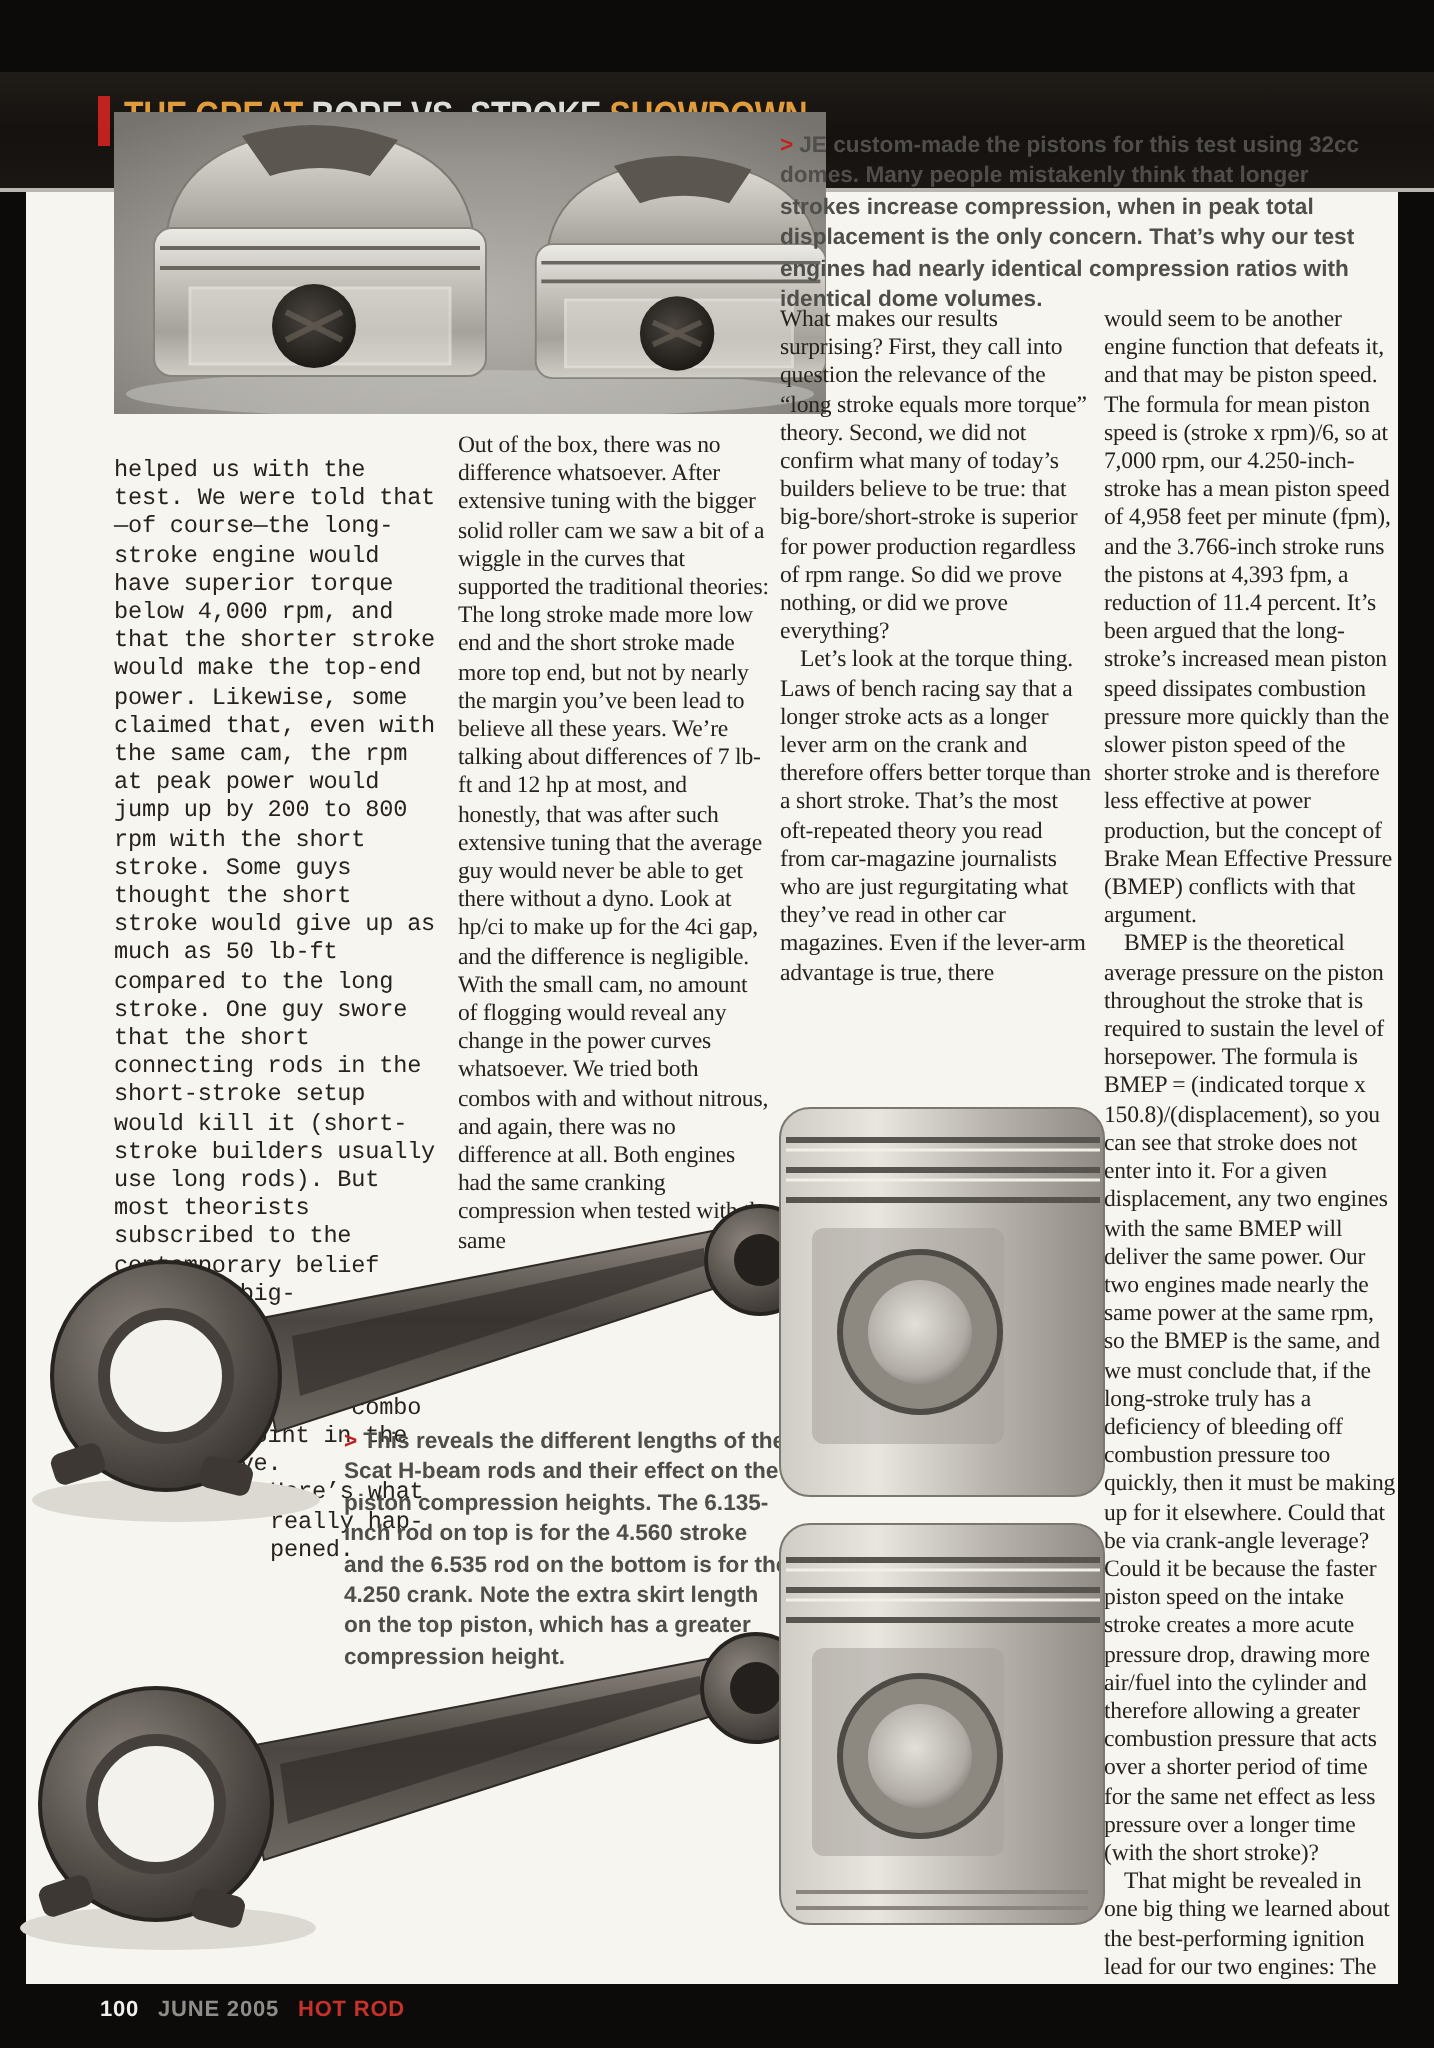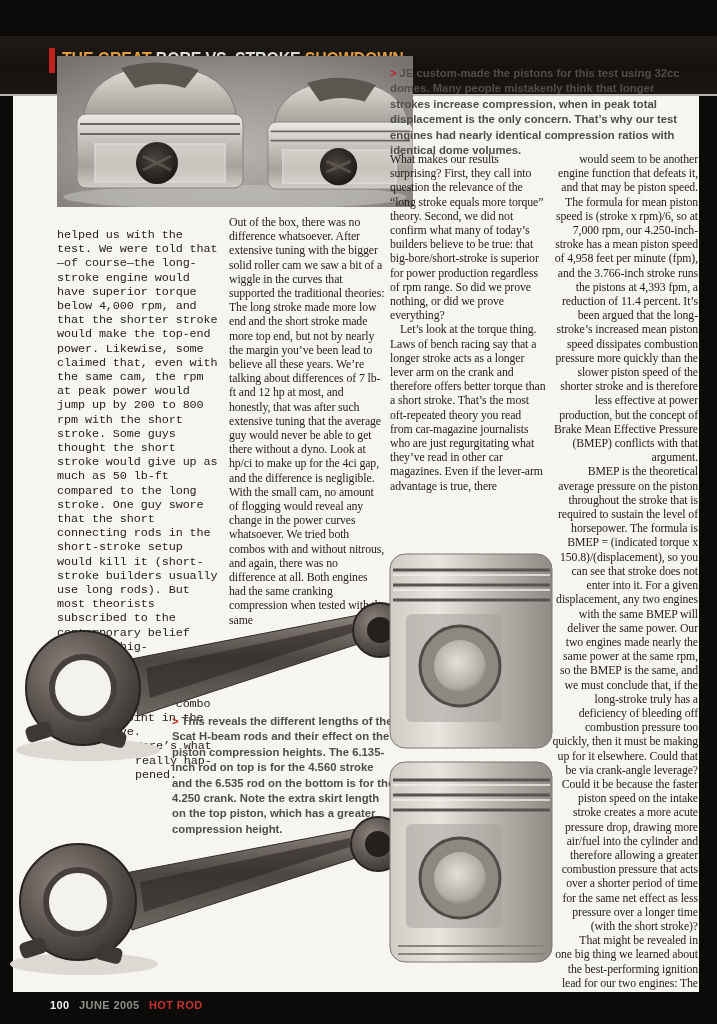--- a/index.html
+++ b/index.html
@@ -55,21 +55,21 @@
   .col {
     position:absolute;
     font-family:"Liberation Serif", serif;
     font-size:11.8px; line-height:14.2px; letter-spacing:-0.1px;
     color:#27221c; text-align:left;
   }
   .col p + p { text-indent:10px; }
   .col1 { left:57px;  top:228px; width:166px;font-family:Liberation Mono, monospace; }
   .col2 { left:229px; top:215px; width:157px; }
   .col3 { left:390px; top:152px; width:156px; }
-  .col4 { left:552px; top:152px; width:146px;text-align:right; }
+  .col4 { left:552px; top:152px; width:146px; }
   .col1-end {
     width:84px; margin-left:auto; margin-right:4px;
     text-align:left; text-indent:0 !important;
   }
   
   .folio {
     position:absolute; left:0; top:992px; width:717px; height:20px;
     background:#0d0b0a;
   }
   .folio-inner {

